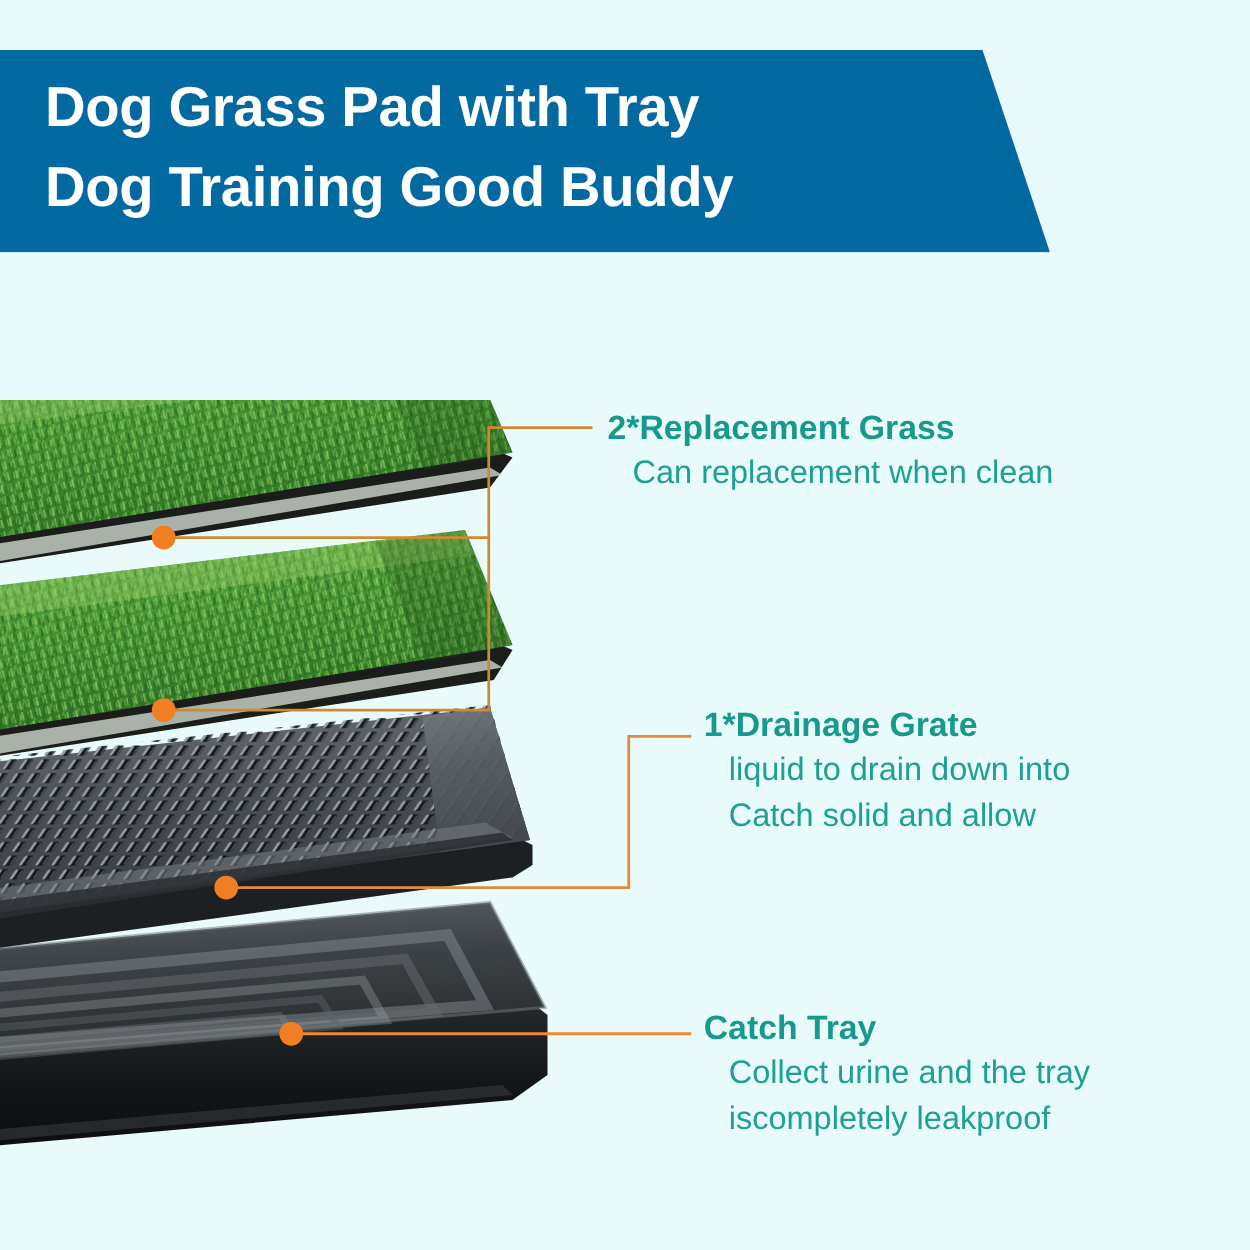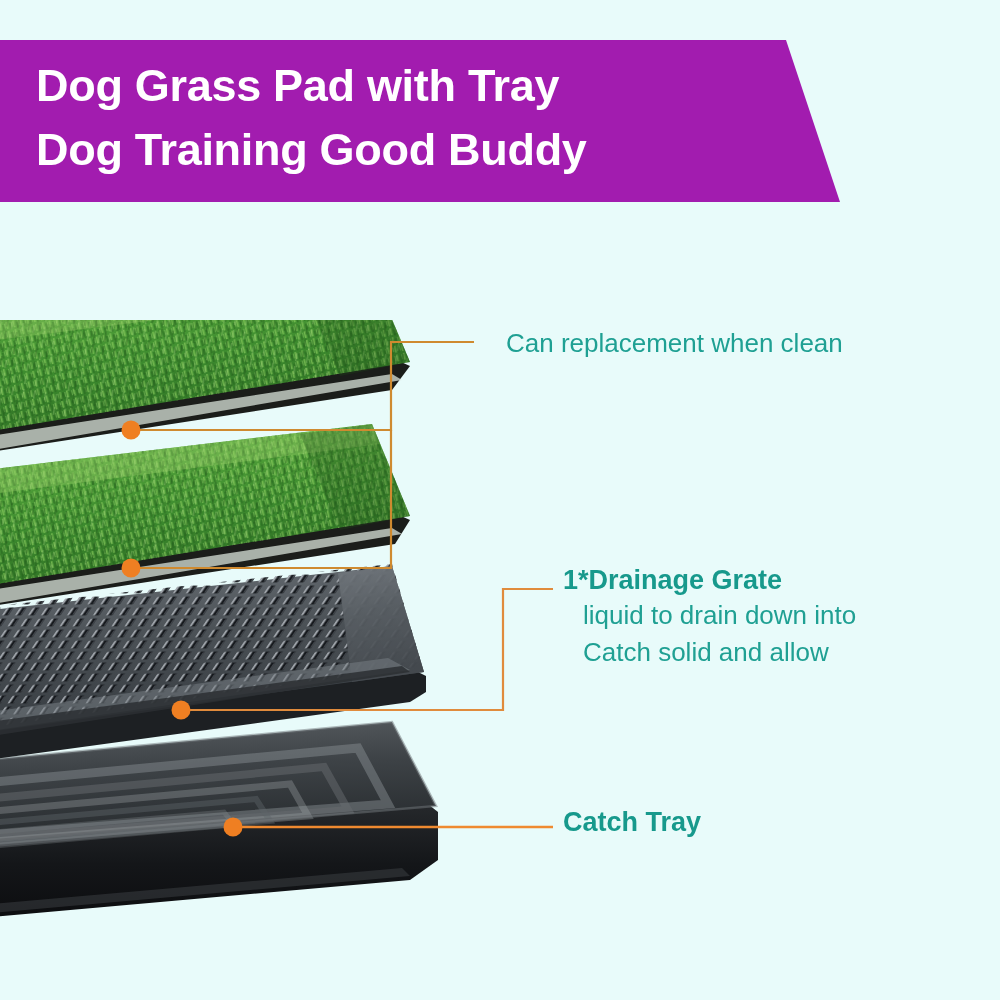--- a/index.html
+++ b/index.html
@@ -24,21 +24,21 @@
     background: #e8fbfa;
   }
 
   
   .banner {
     position: absolute;
     left: 0;
     top: 40px;
     width: 840px;
     height: 162px;
-    background: #a21caf;
+    background: #0369a1;
     -webkit-clip-path: polygon(0 0, 786px 0, 840px 100%, 0 100%);
     clip-path: polygon(0 0, 786px 0, 840px 100%, 0 100%);
   }
   .banner-title {
     position: absolute;
     left: 36px;
     top: 14px;
     width: 760px;
     color: #ffffff;
     font-weight: bold;
@@ -238,30 +238,35 @@
   </svg>
 
   <div class="banner">
     <div class="banner-title">
       <span class="tline">Dog Grass Pad with Tray</span>
       <span class="tline">Dog Training Good Buddy</span>
     </div>
   </div>
 
   <div class="callout" id="callout-grass">
+    <div class="callout-title">2*Replacement Grass</div>
     <div class="callout-desc">
       <span class="dline">Can replacement when clean</span>
     </div>
   </div>
 
   <div class="callout" id="callout-grate">
     <div class="callout-title">1*Drainage Grate</div>
     <div class="callout-desc">
       <span class="dline">liquid to drain down into</span>
       <span class="dline">Catch solid and allow</span>
     </div>
   </div>
 
   <div class="callout" id="callout-tray">
     <div class="callout-title">Catch Tray</div>
+    <div class="callout-desc">
+      <span class="dline">Collect urine and the tray</span>
+      <span class="dline">iscompletely leakproof</span>
+    </div>
   </div>
 
 </div>
 
 </body></html>

